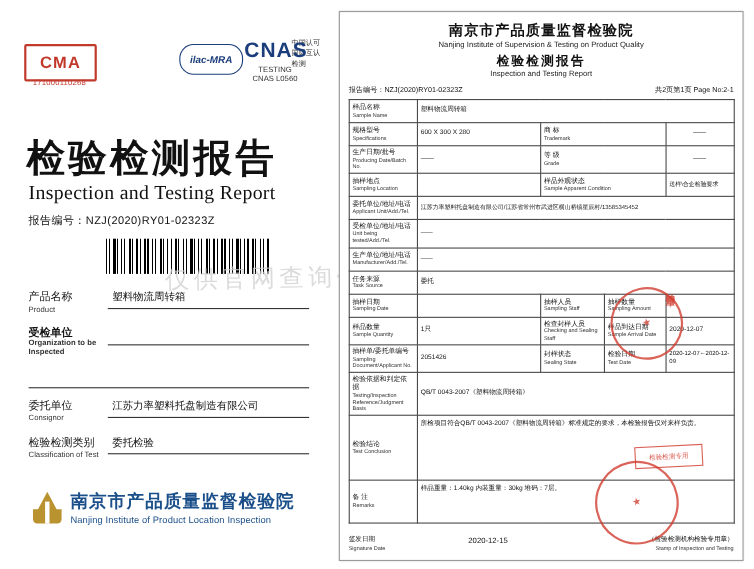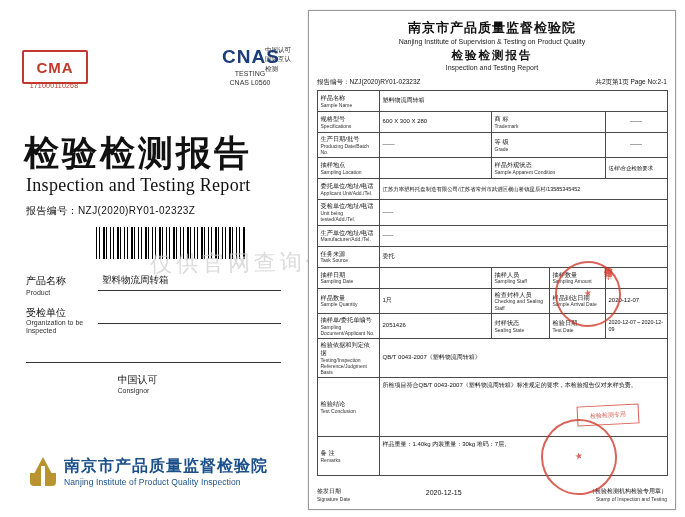--- a/index.html
+++ b/index.html
@@ -7,21 +7,21 @@
     width:685px;height:517px;
     background:#ffffff;
     font-family:"Liberation Sans", sans-serif;
     color:#111;
     overflow:hidden;
     position:relative;
   }
   .page{position:absolute;left:0;top:0;width:685px;height:517px;}
 
   
-  .left{position:absolute;left:0;top:12px;width:300px;height:444px;}
+  .left{position:absolute;left:0;top:2px;width:300px;height:444px;}
 
   .cma-badge{
     position:absolute;left:22px;top:38px;width:62px;height:30px;
     border:2px solid #c0392b;border-radius:2px;
     display:flex;align-items:center;justify-content:center;
     color:#c0392b;font-weight:bold;font-size:15px;letter-spacing:1px;
   }
   .cma-num{
     position:absolute;left:14px;top:70px;width:80px;text-align:center;
     font-size:7px;color:#c0392b;letter-spacing:.2px;
@@ -69,21 +69,21 @@
   }
 
   .fieldlist{position:absolute;left:26px;top:262px;width:255px;}
   .frow{display:flex;align-items:flex-start;margin-bottom:10px;justify-content:center;}
   .flabel{width:72px;flex:0 0 72px;font-size:10px;line-height:1.35;color:#111;}
   .flabel .en{display:block;font-size:7px;color:#333;}
   .fval{
     flex:1 1 auto;border-bottom:1px solid #333;min-height:15px;
     font-size:9.5px;padding:0 2px 1px 4px;color:#111;
   }
-  .frow.tall .flabel{line-height:1.2;}
+  .frow.tall .flabel{line-height:1.2;font-weight:bold;}
 
   .nqi{
     position:absolute;left:30px;top:444px;display:flex;align-items:center;
   }
   .nqi-mark{
     width:26px;height:30px;margin-right:8px;position:relative;
   }
   .nqi-mark .a{
     position:absolute;left:4px;top:0;width:0;height:0;
     border-left:9px solid transparent;border-right:9px solid transparent;
@@ -185,20 +185,23 @@
 
 <div class="page">
 
   <div class="left">
 
     <div class="cma-badge">
       <span>CMA</span>
     </div>
     <div class="cma-num">171000110268</div>
 
+    <div class="ilac">
+      <span>ilac-MRA</span>
+    </div>
 
     <div class="cn-acc" style="white-space:pre-line;">中国认可
 国际互认
 检测</div>
 
     <div class="cnas">CNAS</div>
     <div class="cnas-sub" style="white-space:pre-line;">TESTING
 CNAS L0560</div>
 
     <div class="big-title">检验检测报告</div>
@@ -223,36 +226,44 @@
         </div>
         <div class="fval"></div>
       </div>
 
       <div class="frow">
         <div class="fval"></div>
       </div>
 
       <div class="frow">
         <div class="flabel">
-          <span>中国认可</span>
+          <span>委托单位</span>
           <span class="en">Consignor</span>
         </div>
-      </div>
-
+        <div class="fval">江苏力率塑料托盘制造有限公司</div>
+      </div>
+
+      <div class="frow">
+        <div class="flabel">
+          <span>检验检测类别</span>
+          <span class="en">Classification of Test</span>
+        </div>
+        <div class="fval">委托检验</div>
+      </div>
     </div>
 
     <div class="nqi">
       <div class="nqi-mark">
         <span class="a"></span>
           <span class="b"></span>
           <span class="c"></span>
       </div>
       <div class="nqi-text">
         <div class="cn">南京市产品质量监督检验院</div>
-        <div class="en">Nanjing Institute of Product Quality Inspection</div>
+        <div class="en">Nanjing Institute of Product Location Inspection</div>
       </div>
     </div>
 
     <div class="wm">仅供官网查询使用</div>
   </div>
 
   <div class="right">
 
     <div class="rp-head">
       <div class="t1">南京市产品质量监督检验院</div>

